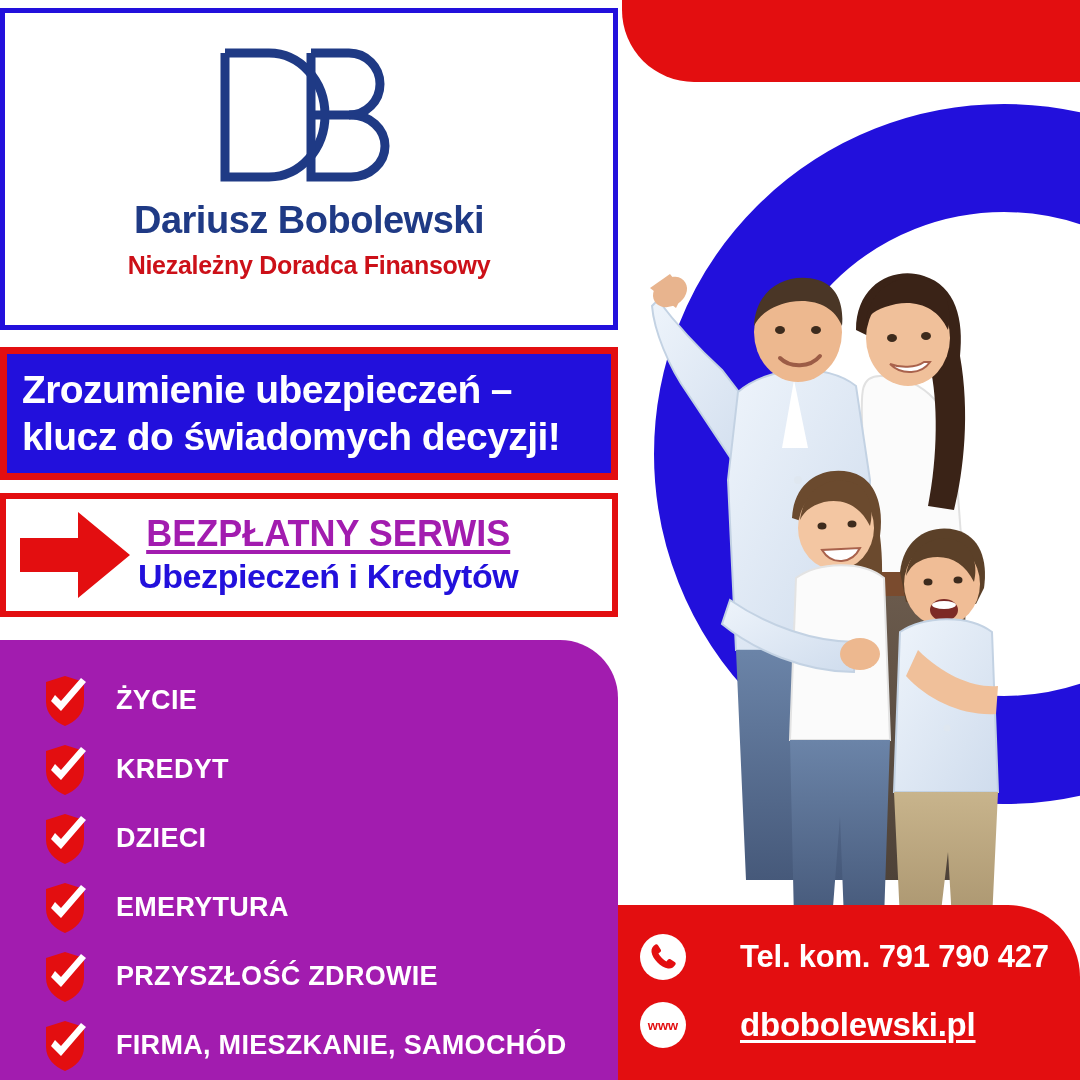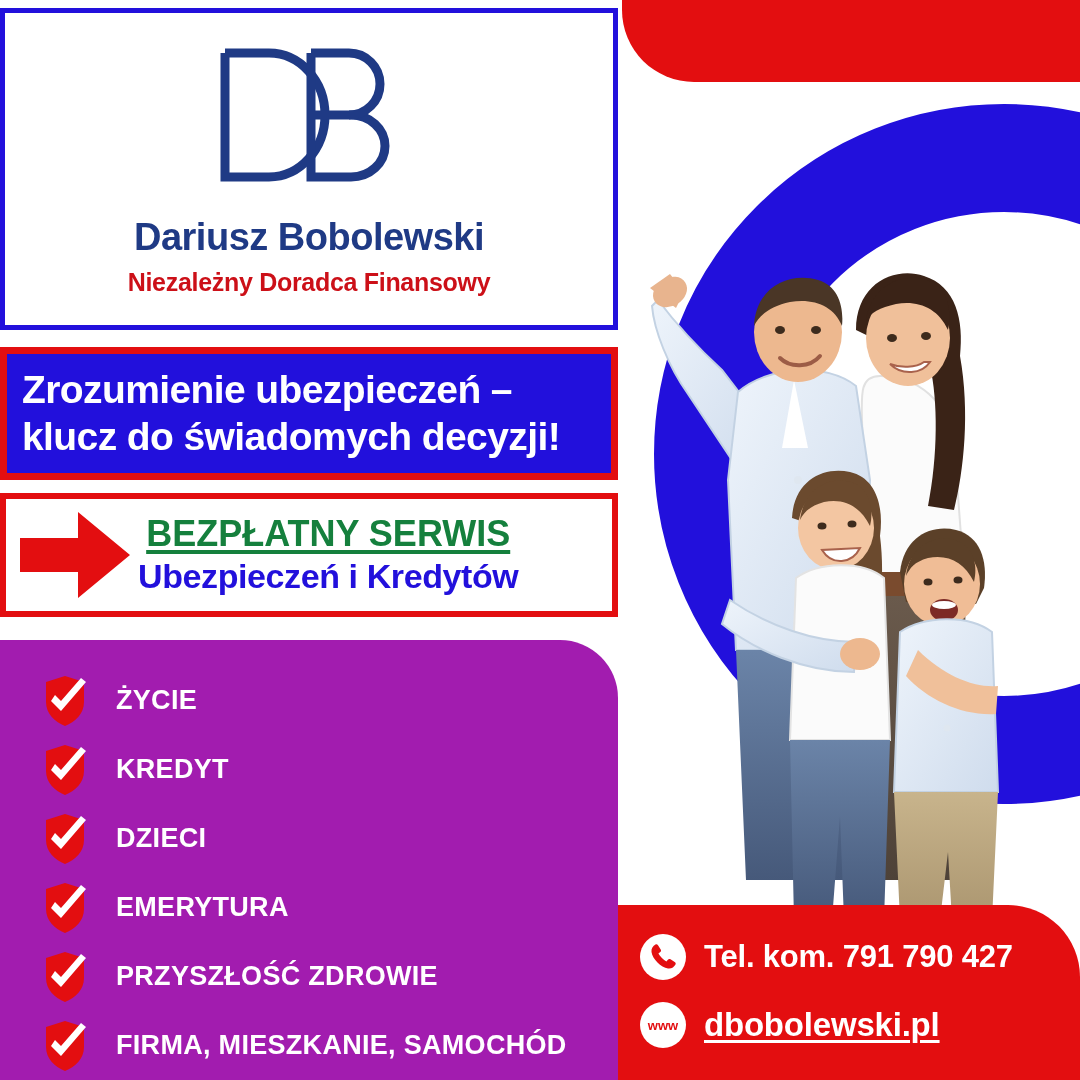--- a/index.html
+++ b/index.html
@@ -77,21 +77,21 @@
     flex-direction: column;
     align-items: center;
     justify-content: flex-start;
   }
   .logo-mark {
     margin-top: 26px;
     width: 200px;
     height: 150px;
   }
   .logo-name {
-    margin-top: 29px;
+    margin-top: 12px;
     font-size: 38px;
     font-weight: bold;
     color: #1F3A85;
     letter-spacing: -0.5px;
     line-height: 1;
   }
   .logo-tagline {
     margin-top: 14px;
     font-size: 25px;
     font-weight: bold;
@@ -145,21 +145,21 @@
     margin-left: 14px;
     flex: 0 0 auto;
   }
   .service-text {
     margin-left: 8px;
     display: flex;
     flex-direction: column;
     align-items: center;
   }
   .service-title {
-    color: #15803d;
+    color: #a21caf;
     font-size: 36px;
     font-weight: bold;
     letter-spacing: 0px;
     line-height: 1.1;
     text-decoration: underline;
     text-underline-offset: 4px;
     text-decoration-thickness: 4px;
     white-space: nowrap;
     text-align: center;
   }
@@ -217,20 +217,21 @@
     border-top-right-radius: 72px;
     z-index: 5;
     padding-top: 18px;
     box-sizing: border-box;
   }
   .contact-row {
     display: flex;
     align-items: center;
     height: 68px;
     padding-left: 22px;
+    gap: 36px;
   }
   .contact-icon {
     width: 46px;
     height: 46px;
     flex: 0 0 auto;
   }
   .contact-text {
     margin-left: 18px;
     color: #ffffff;
     font-size: 31px;

